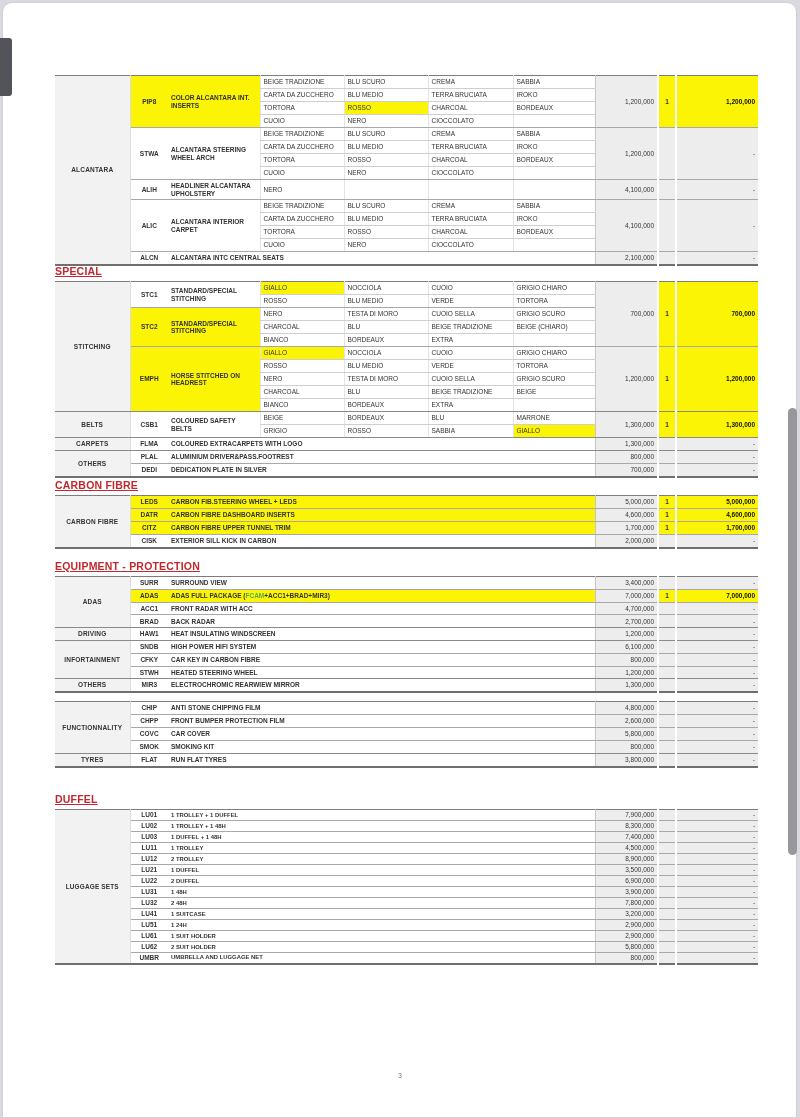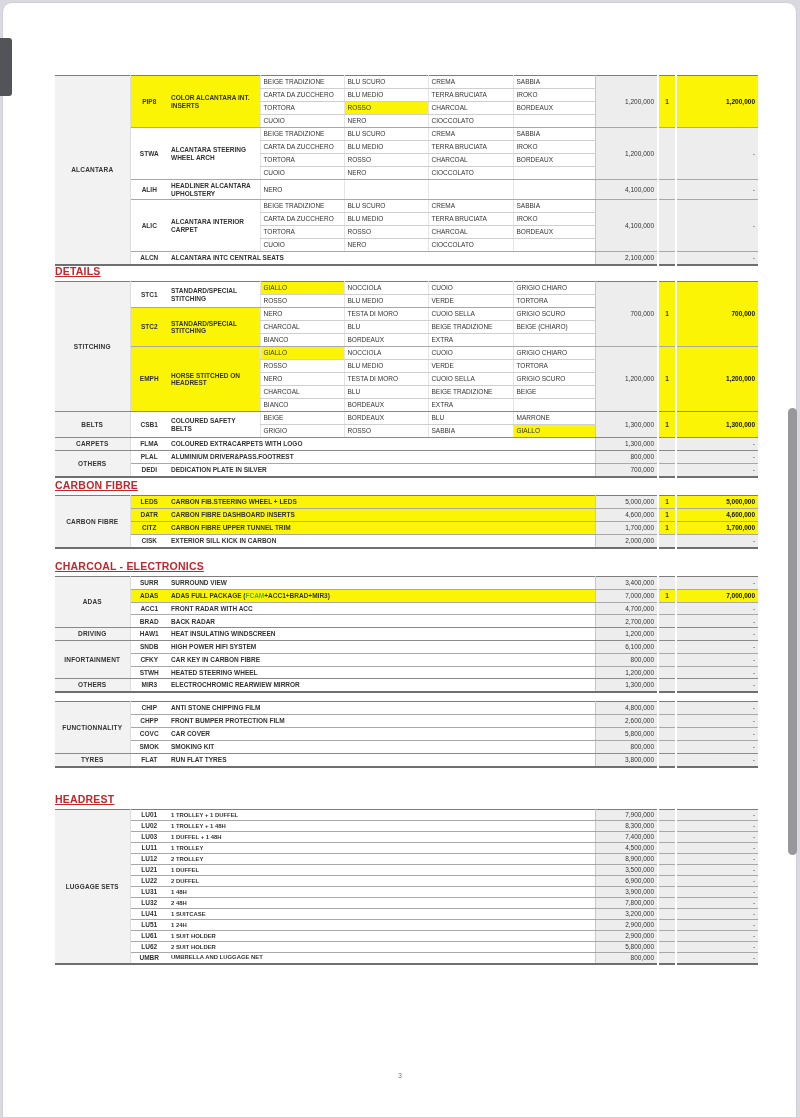--- a/index.html
+++ b/index.html
@@ -159,21 +159,21 @@
               <td class="code gb" rowspan="1">ALCN</td>
               <td class="desc gb" rowspan="1" colspan="5">ALCANTARA INTC CENTRAL SEATS</td>
               <td class="price gb" rowspan="1">2,100,000</td>
               <td class="qty gb" rowspan="1"></td>
               <td class="total gb" rowspan="1">-</td>
             </tr>
           </tbody>
         </table>
       </div>
       <div class="tblock" style="top: 262px;">
-        <div class="shead">DETAILS</div>
+        <div class="shead">SPECIAL</div>
         <table class="grid">
           <colgroup>
             <col style="width: 75px;">
             <col style="width: 38px;">
             <col style="width: 92px;">
             <col style="width: 84px;">
             <col style="width: 84px;">
             <col style="width: 85px;">
             <col style="width: 82px;">
             <col style="width: 63px;">
@@ -340,21 +340,21 @@
               <td class="code gb" rowspan="1">CISK</td>
               <td class="desc gb" rowspan="1" colspan="5">EXTERIOR SILL KICK IN CARBON</td>
               <td class="price gb" rowspan="1">2,000,000</td>
               <td class="qty gb" rowspan="1"></td>
               <td class="total gb" rowspan="1">-</td>
             </tr>
           </tbody>
         </table>
       </div>
       <div class="tblock" style="top: 557px;">
-        <div class="shead">CHARCOAL - ELECTRONICS</div>
+        <div class="shead">EQUIPMENT - PROTECTION</div>
         <table class="grid">
           <colgroup>
             <col style="width: 75px;">
             <col style="width: 38px;">
             <col style="width: 92px;">
             <col style="width: 84px;">
             <col style="width: 84px;">
             <col style="width: 85px;">
             <col style="width: 82px;">
             <col style="width: 63px;">
@@ -481,21 +481,21 @@
               <td class="code gb" rowspan="1">FLAT</td>
               <td class="desc gb" rowspan="1" colspan="5">RUN FLAT TYRES</td>
               <td class="price gb" rowspan="1">3,800,000</td>
               <td class="qty gb" rowspan="1"></td>
               <td class="total gb" rowspan="1">-</td>
             </tr>
           </tbody>
         </table>
       </div>
       <div class="tblock" style="top: 790px;">
-        <div class="shead">HEADREST</div>
+        <div class="shead">DUFFEL</div>
         <table class="grid sm">
           <colgroup>
             <col style="width: 75px;">
             <col style="width: 38px;">
             <col style="width: 92px;">
             <col style="width: 84px;">
             <col style="width: 84px;">
             <col style="width: 85px;">
             <col style="width: 82px;">
             <col style="width: 63px;">

